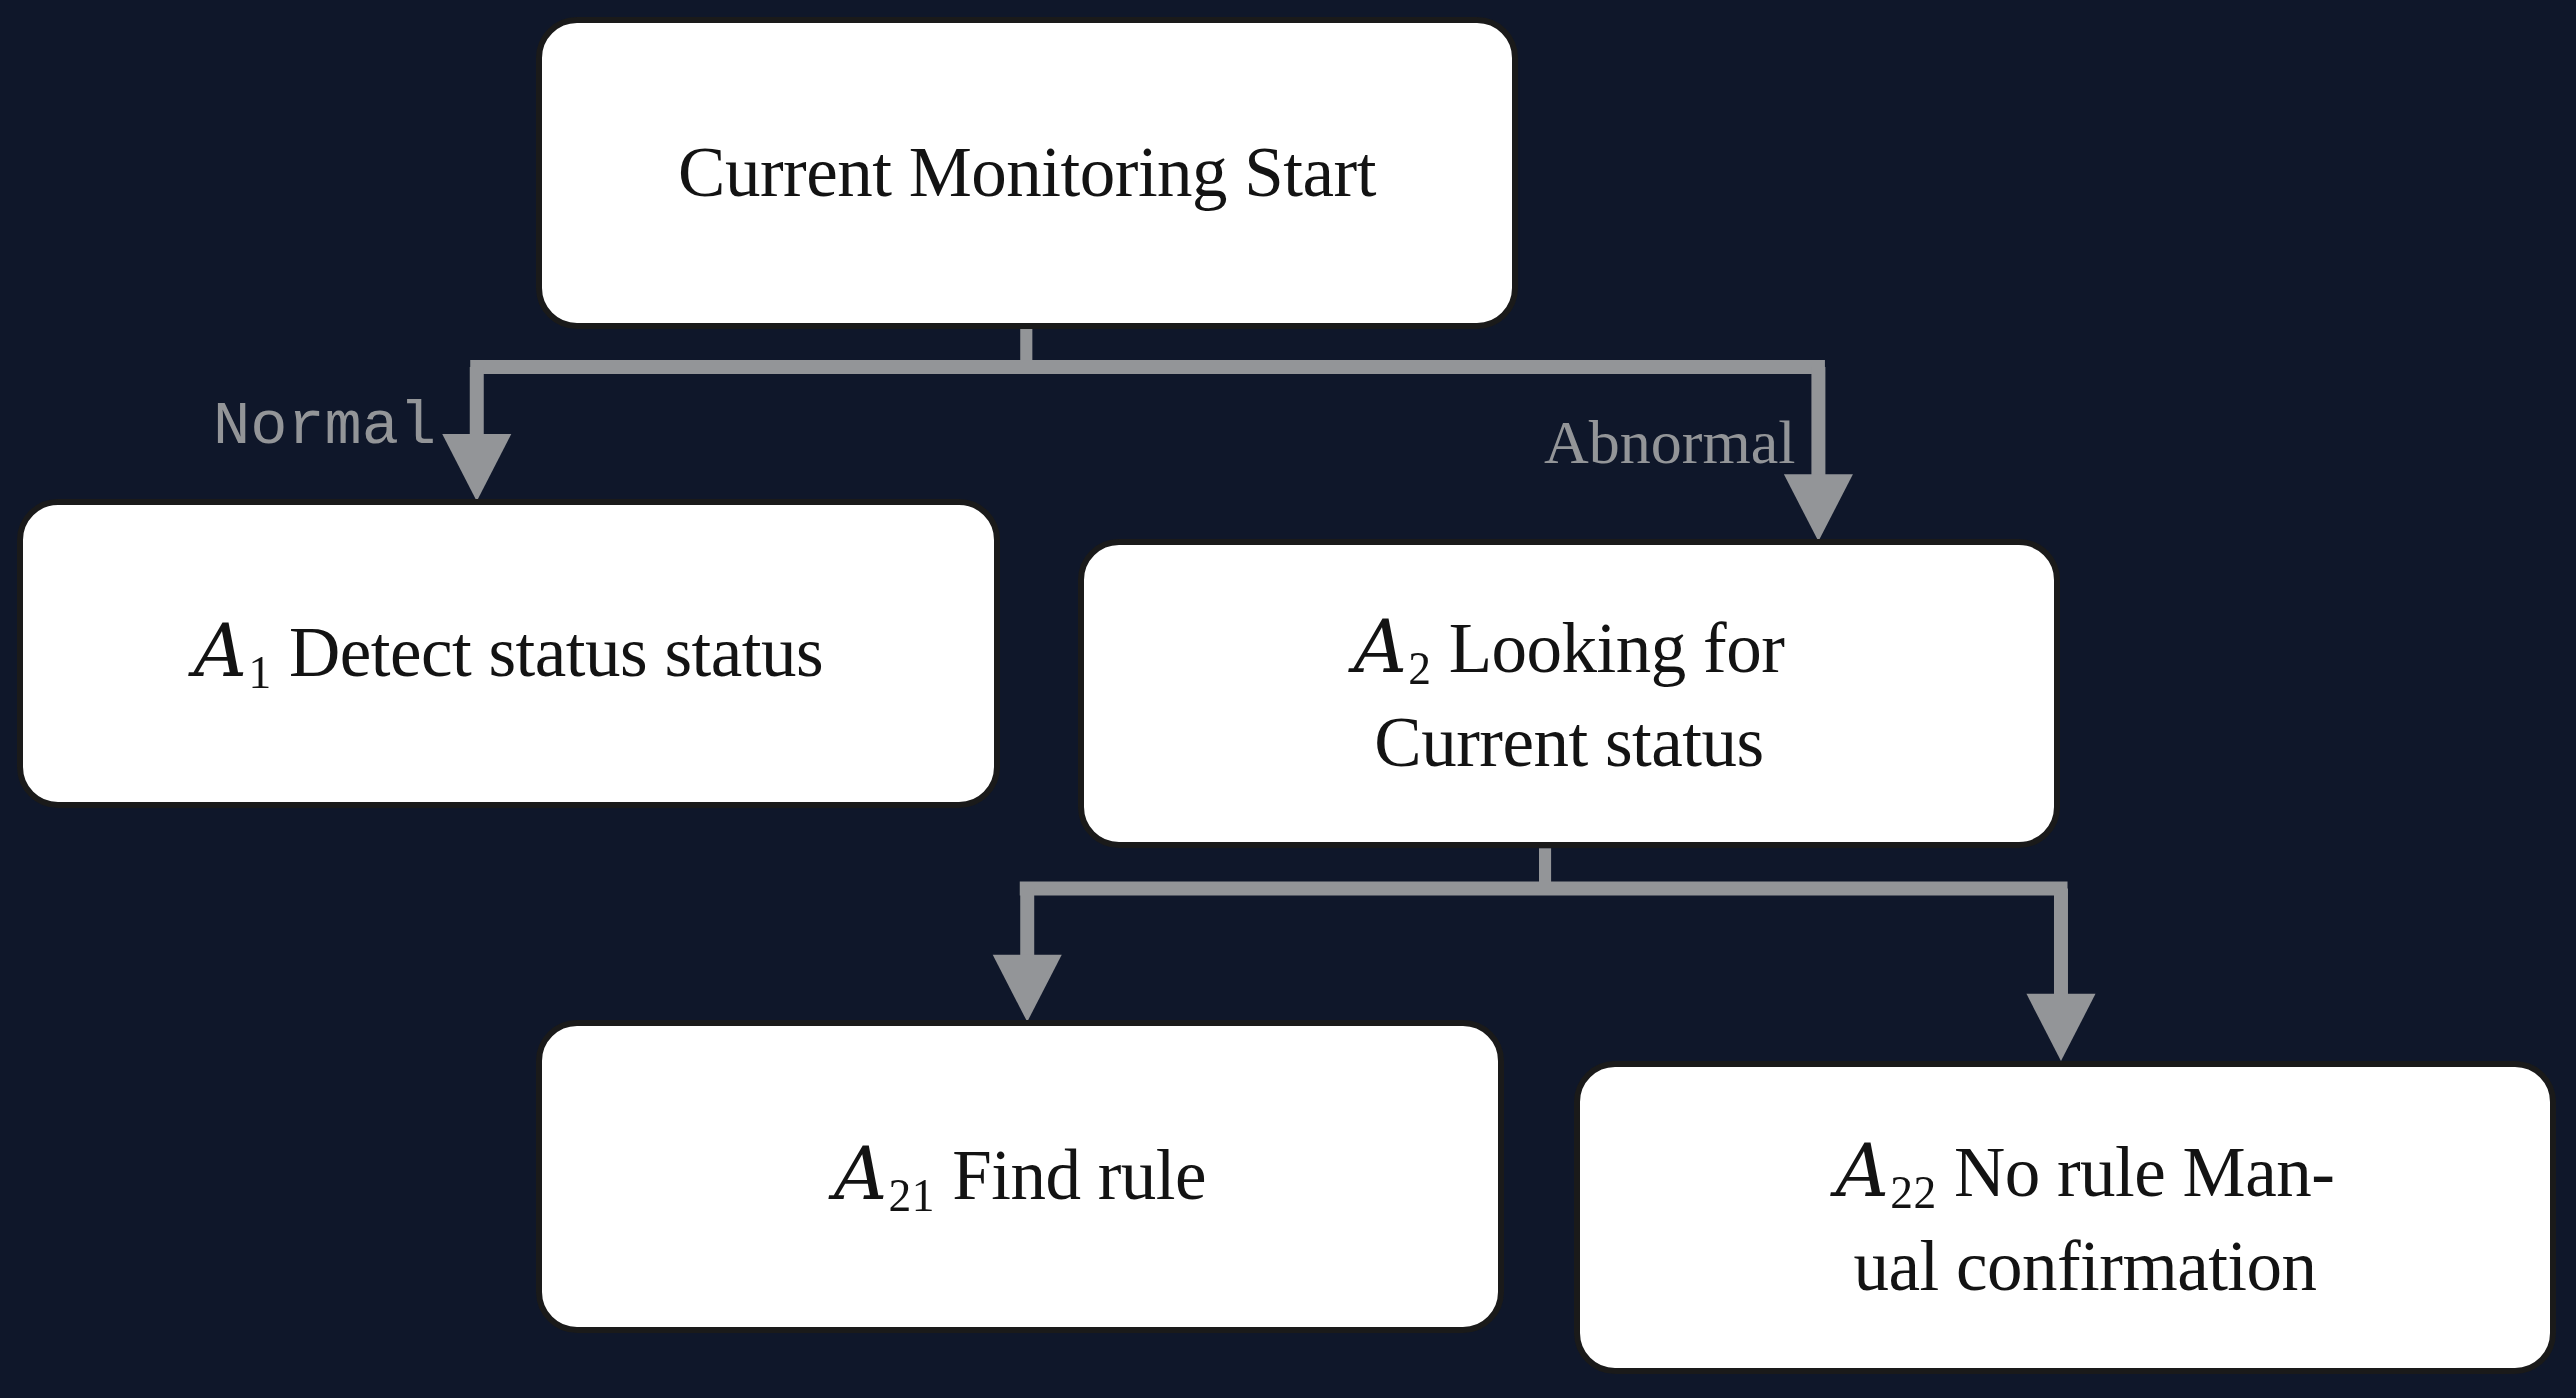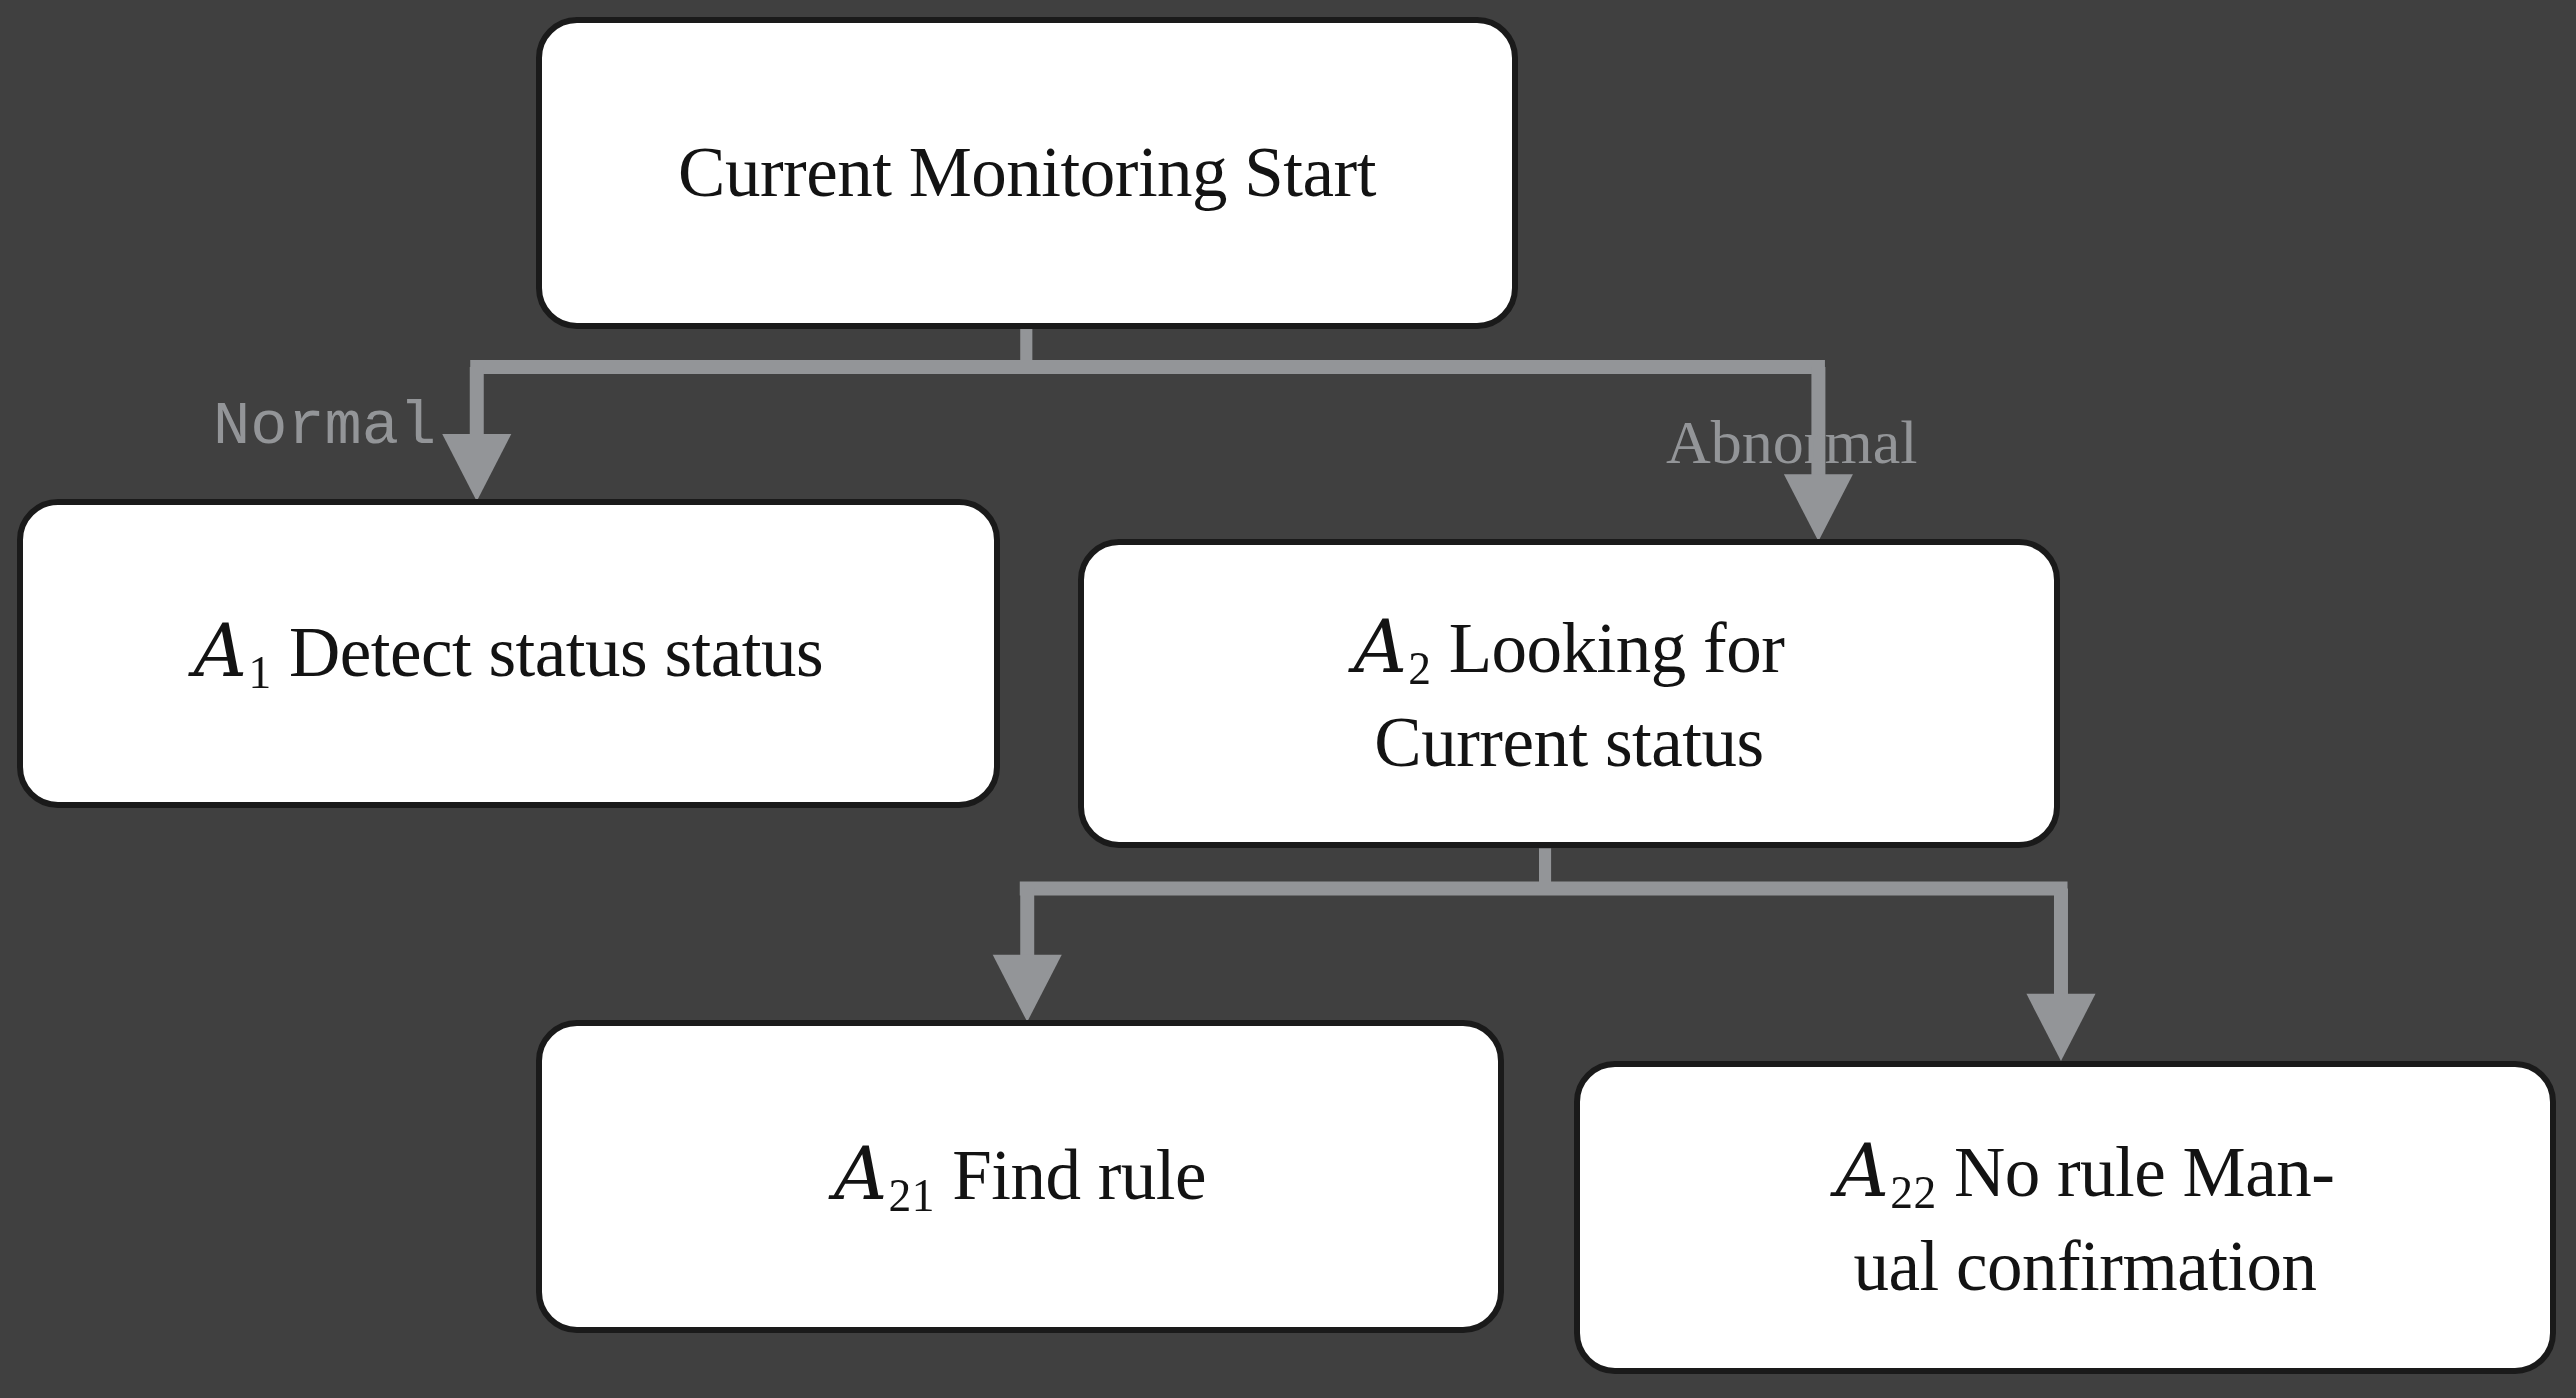--- a/index.html
+++ b/index.html
@@ -8,21 +8,21 @@
     padding: 0;
     background: #ffffff;
   }
   body {
     font-family: "Liberation Serif", "DejaVu Serif", serif;
   }
   #canvas {
     position: relative;
     width: 2576px;
     height: 1399px;
-    background: #404040;
+    background: #0f172a;
     overflow: hidden;
   }
   #edge-layer {
     position: absolute;
     left: 0;
     top: 0;
     width: 2576px;
     height: 1399px;
     pointer-events: none;
   }
@@ -74,21 +74,21 @@
     z-index: 3;
   }
   
   #node-root   { left: 536px;  top: 17px;   width: 982px; height: 312px; }
   #node-a1     { left: 17px;   top: 499px;  width: 983px; height: 309px; }
   #node-a2     { left: 1054px; top: 539px;  width: 982px; height: 309px; margin-left: 24px; }
   #node-a21    { left: 536px;  top: 1020px; width: 968px; height: 313px; }
   #node-a22    { left: 1574px; top: 1061px; width: 982px; height: 313px; padding-left: 40px; }
   
   #label-normal   { left: 213px;  top: 396px; font-family: Liberation Mono, monospace; }
-  #label-abnormal { left: 1666px; top: 411px; }
+  #label-abnormal { left: 1544px; top: 411px; }
 </style>
 </head>
 <body>
 
 <div id="canvas">
 
   <svg id="edge-layer" viewBox="0 0 2761 1499" width="2576" height="1399" aria-hidden="true">
     <defs></defs>
 
     <g>

